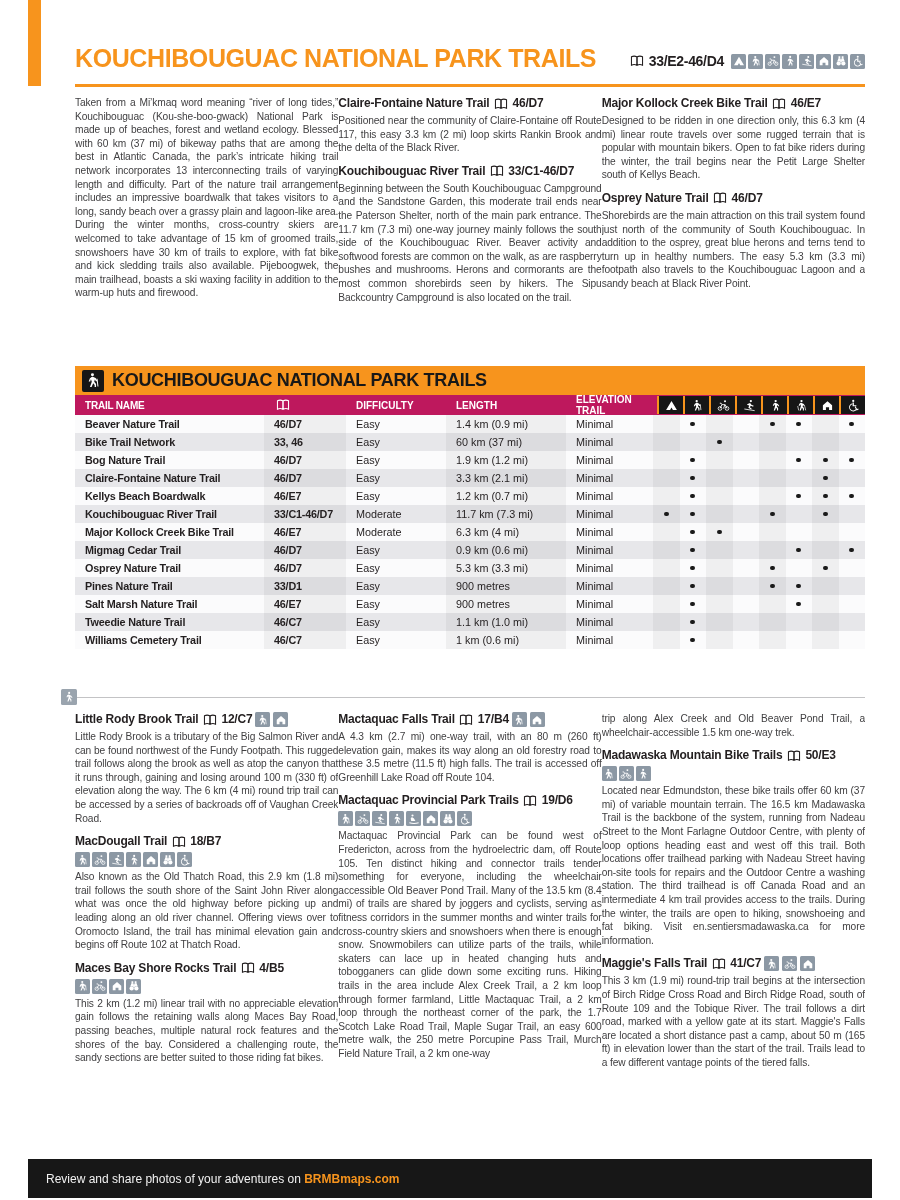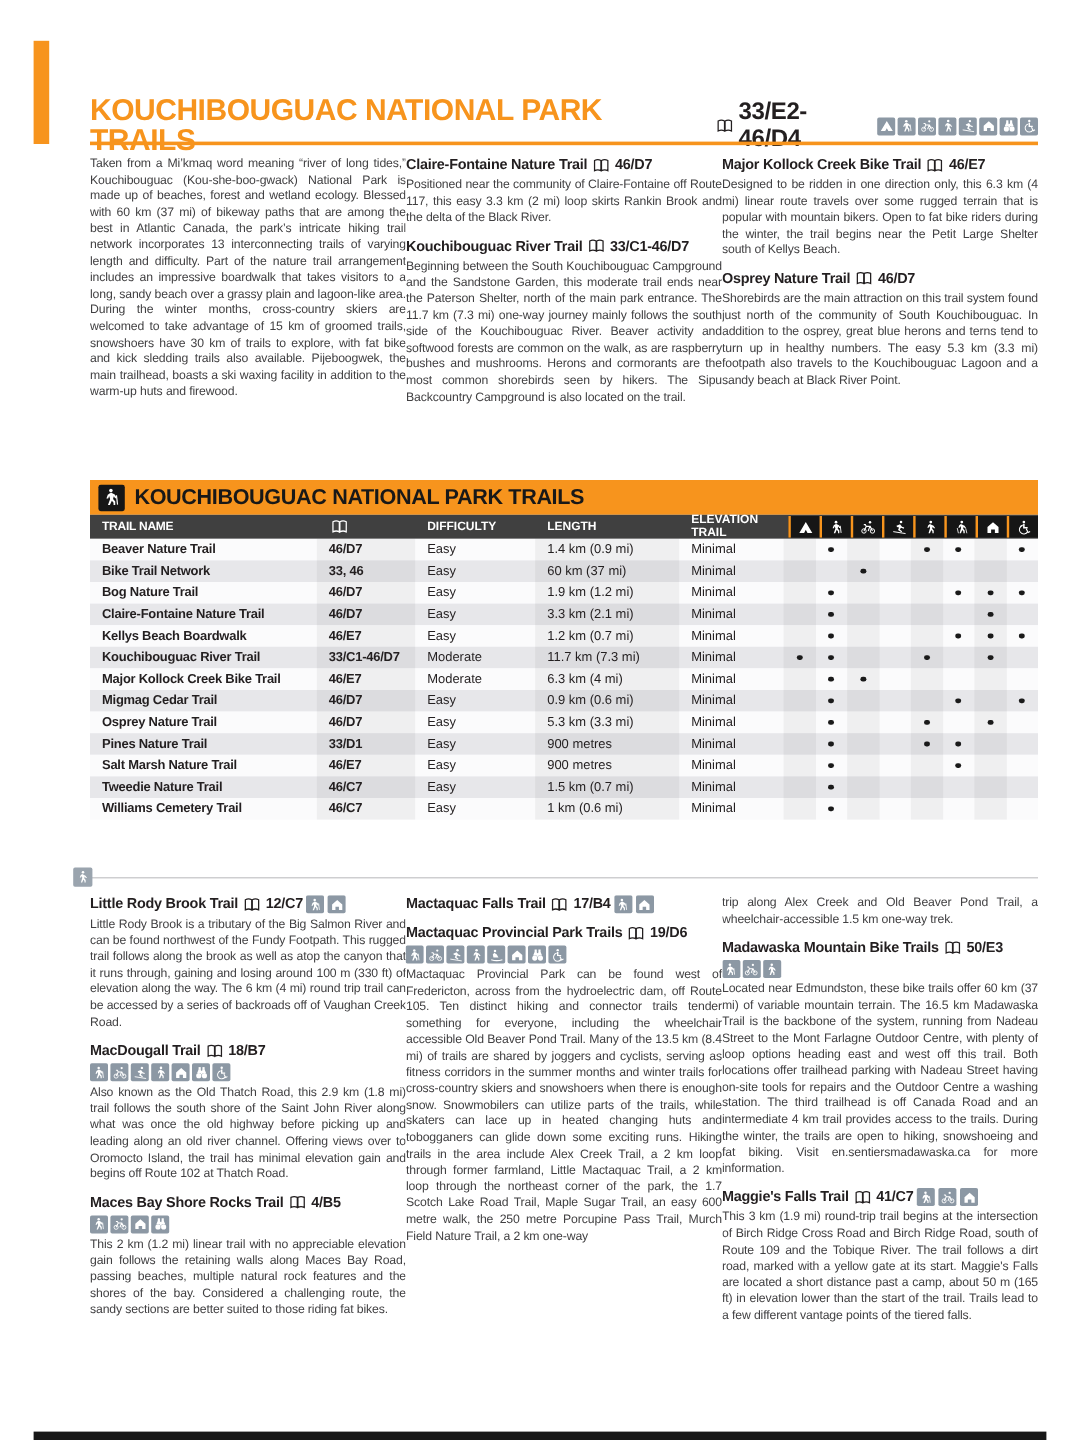--- a/index.html
+++ b/index.html
@@ -1,52 +1,52 @@
 <!DOCTYPE html>
 <html lang="en"><head>
 <meta charset="utf-8">
 <style>
   html,body{margin:0;padding:0;background:#ffffff;}
   body{width:900px;height:1200px;overflow:hidden;font-family:"Liberation Sans",sans-serif;
        -webkit-font-smoothing:antialiased;}
-  .page{position:relative;width:900px;height:960px;background:#ffffff;margin-top:34px;}
+  .page{position:relative;width:900px;height:960px;background:#ffffff;}
   .isq{display:inline-flex;flex:0 0 auto;width:15px;height:15px;background:#8C98A4;color:#fff;
        align-items:center;justify-content:center;border-radius:1.5px;vertical-align:middle;}
   .isq svg{width:12px;height:12px;display:block;}
   .isq.map{background:transparent;color:#231f20;width:17px;height:15px;}
   .isq.map svg{width:16px;height:14px;}
   .isq.tt{background:#161616;color:#fff;width:22px;height:22px;border-radius:2px;}
   .isq.tt svg{width:17px;height:17px;}
   .isq.th{background:#161616;color:#fff;width:24px;height:18px;border-radius:0;border-left:2px solid #F7941D;}
   .isq.th svg{width:13px;height:13px;}
 
   
   .hdr{position:absolute;left:75px;top:46px;width:790px;display:flex;align-items:flex-end;justify-content:space-between;}
   .hdr h1{margin:0;font-size:25px;line-height:1;font-weight:bold;letter-spacing:-0.4px;color:#F7941D;}
   .hdr-right{display:flex;align-items:center;gap:3px;padding-bottom:2px;}
-  .hdr-ref{font-size:20px;font-weight:bold;color:#231f20;margin-right:4px;letter-spacing:-0.3px;}
+  .hdr-ref{font-size:14px;font-weight:bold;color:#231f20;margin-right:4px;letter-spacing:-0.3px;}
   .hdr-rule{position:absolute;left:75px;top:84px;width:790px;height:3px;background:#F7941D;}
 
   
   .cols{position:absolute;left:75px;width:790px;display:grid;grid-template-columns:1fr 1fr 1fr;}
   .cols.top{top:96px;height:268px;}
   .cols.bottom{top:712px;height:446px;}
   .col{overflow:hidden;}
   .entry{margin-bottom:9px;}
   .entry h3{margin:0 0 3px 0;font-size:12px;line-height:1.25;color:#231f20;display:flex;align-items:center;
             flex-wrap:wrap;gap:3px;font-weight:bold;letter-spacing:-0.2px;}
   .entry h3 .h-map{font-weight:bold;}
   .entry .icon-row{display:flex;gap:2px;margin:1px 0 3px 0;}
   .entry p{margin:0;font-size:10.2px;line-height:13.6px;color:#414042;text-align:justify;letter-spacing:-0.1px;}
 
   
   .tbl{position:absolute;left:75px;top:366px;width:790px;}
   .tbl-title{background:#F7941D;display:flex;align-items:center;gap:8px;height:29px;padding:0 7px;}
   .tbl-title .t{font-size:18px;font-weight:bold;color:#181818;letter-spacing:-0.3px;}
-  .thead{display:flex;background:#404040;color:#fff;height:20px;align-items:center;font-size:10px;font-weight:bold;letter-spacing:0;}
+  .thead{display:flex;background:#be185d;color:#fff;height:20px;align-items:center;font-size:10px;font-weight:bold;letter-spacing:0;}
   .thead .c{padding-left:10px;box-sizing:border-box;}
   .th-icons{display:flex;height:20px;align-items:center;margin-left:auto;}
   .trow{display:flex;height:18px;align-items:center;font-size:10.8px;color:#231f20;background:#fbfbfc;}
   .trow:nth-child(even){background:#e7e7ea;}
   .trow .c{padding-left:10px;box-sizing:border-box;height:100%;display:flex;align-items:center;}
   .c.w-name{width:189px;font-weight:bold;letter-spacing:-0.2px;}
   .c.w-map{width:82px;font-weight:bold;letter-spacing:-0.2px;}
   .c.w-diff{width:100px;}
   .c.w-len{width:120px;}
   .c.w-ele{width:87px;}
@@ -535,21 +535,21 @@
               <span class="dot"></span>
             </span>
             <span class="acell band"></span>
             <span class="acell"></span>
           </span>
         </div>
         <div class="trow">
           <span class="c w-name">Tweedie Nature Trail</span>
           <span class="c w-map band">46/C7</span>
           <span class="c w-diff">Easy</span>
-          <span class="c w-len band">1.5 km (0.7 mi)</span>
+          <span class="c w-len band">1.1 km (1.0 mi)</span>
           <span class="c w-ele">Minimal</span>
           <span class="acts">
             <span class="acell band"></span>
             <span class="acell">
               <span class="dot"></span>
             </span>
             <span class="acell band"></span>
             <span class="acell"></span>
             <span class="acell band"></span>
             <span class="acell"></span>
@@ -740,20 +740,21 @@
                 <path d="M9.3 7.2L6.8 9l-1.6 4.4h2.1l1.1-3 1.2 3.4L7 21h2.3l2.3-5.2 2 2.4V21h2v-4.2l-2.6-3 .9-3.2 1.5 2.4h2.4L15 8.6l-4-2z"></path>
                 <path d="M17 9.5l1.3 11" stroke="currentColor" stroke-width="1.4" fill="none"></path>
               </svg>
             </span>
             <span class="isq">
               <svg viewBox="0 0 24 24" fill="currentColor">
                 <path d="M3.5 20.5v-9L12 4l8.5 7.5v9h-5.6v-5.2h-5.8v5.2z"></path>
               </svg>
             </span>
           </h3>
+          <p>A 4.3 km (2.7 mi) one-way trail, with an 80 m (260 ft) elevation gain, makes its way along an old forestry road to these 3.5 metre (11.5 ft) high falls. The trail is accessed off Greenhill Lake Road off Route 104.</p>
         </div>
         <div class="entry">
           <h3>
             <span>Mactaquac Provincial Park Trails</span>
             <span class="isq map">
               <svg viewBox="0 0 24 24" fill="currentColor">
                 <path d="M2.5 4.8C5.6 3.2 8.6 3.2 11.6 4.8v14.4C8.6 17.6 5.6 17.6 2.5 19.2zM12.4 4.8c3-1.6 6-1.6 9.1 0v14.4c-3.1-1.6-6.1-1.6-9.1 0z" fill="none" stroke="currentColor" stroke-width="1.8"></path>
               </svg>
             </span>
             <span class="h-map">19/D6</span>

